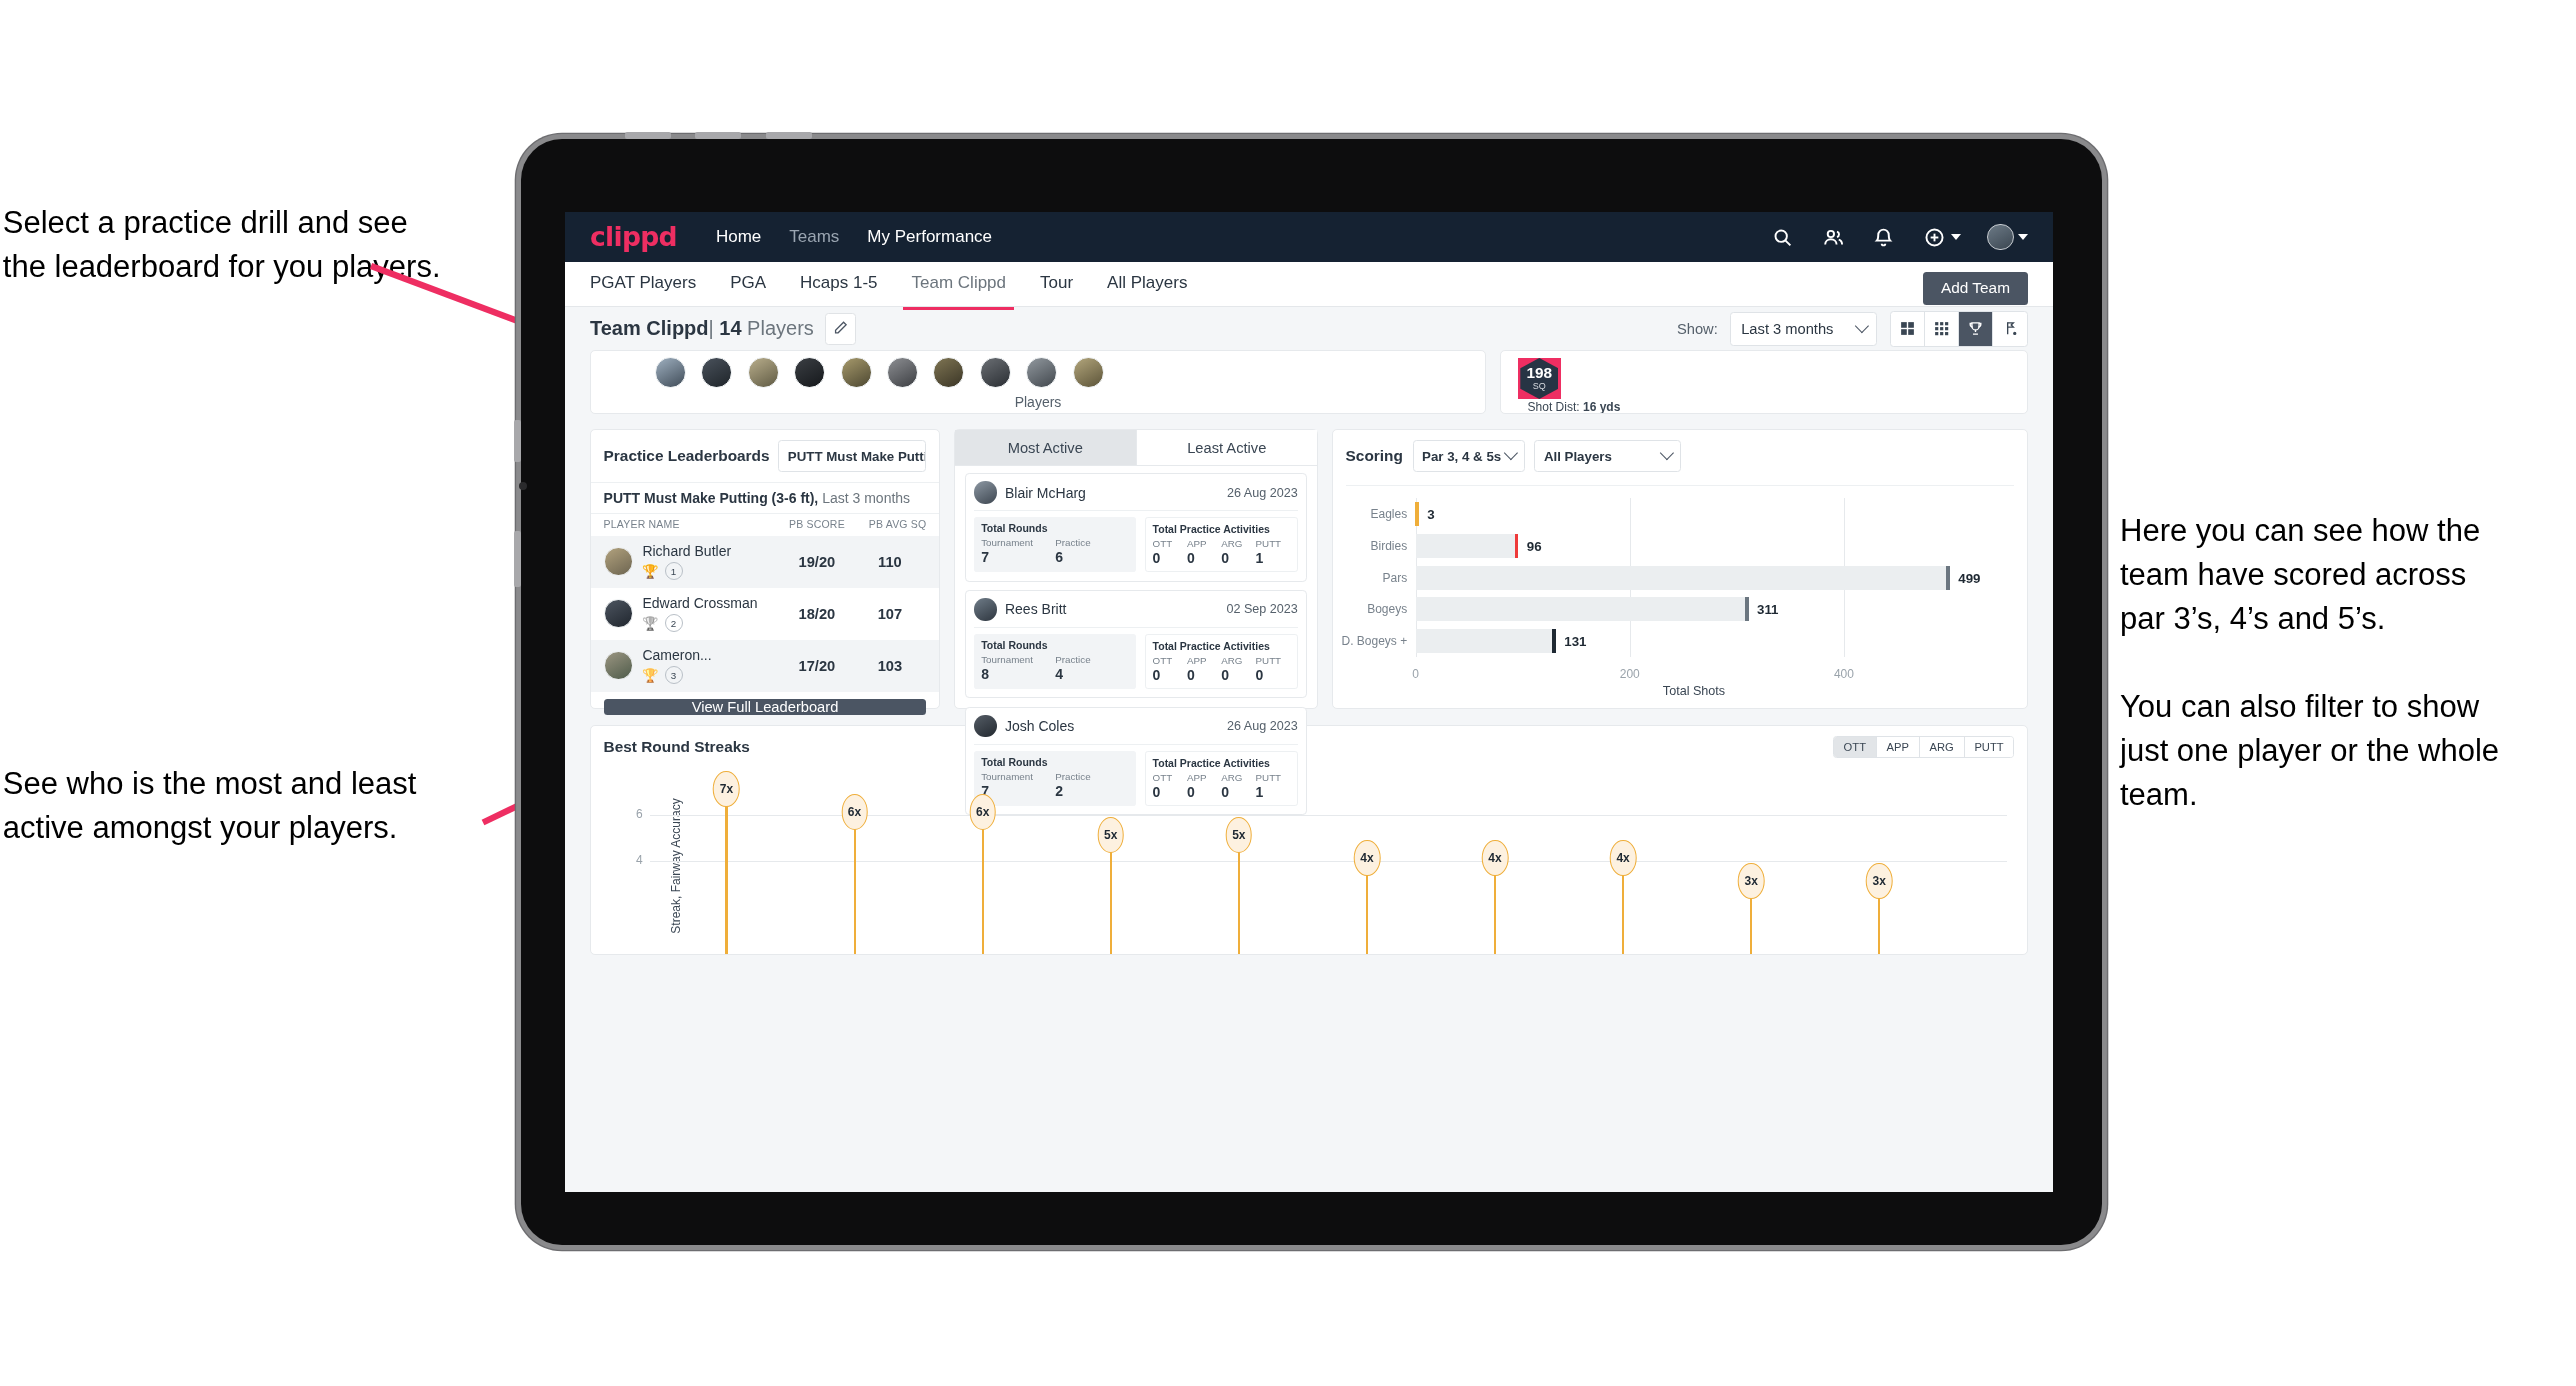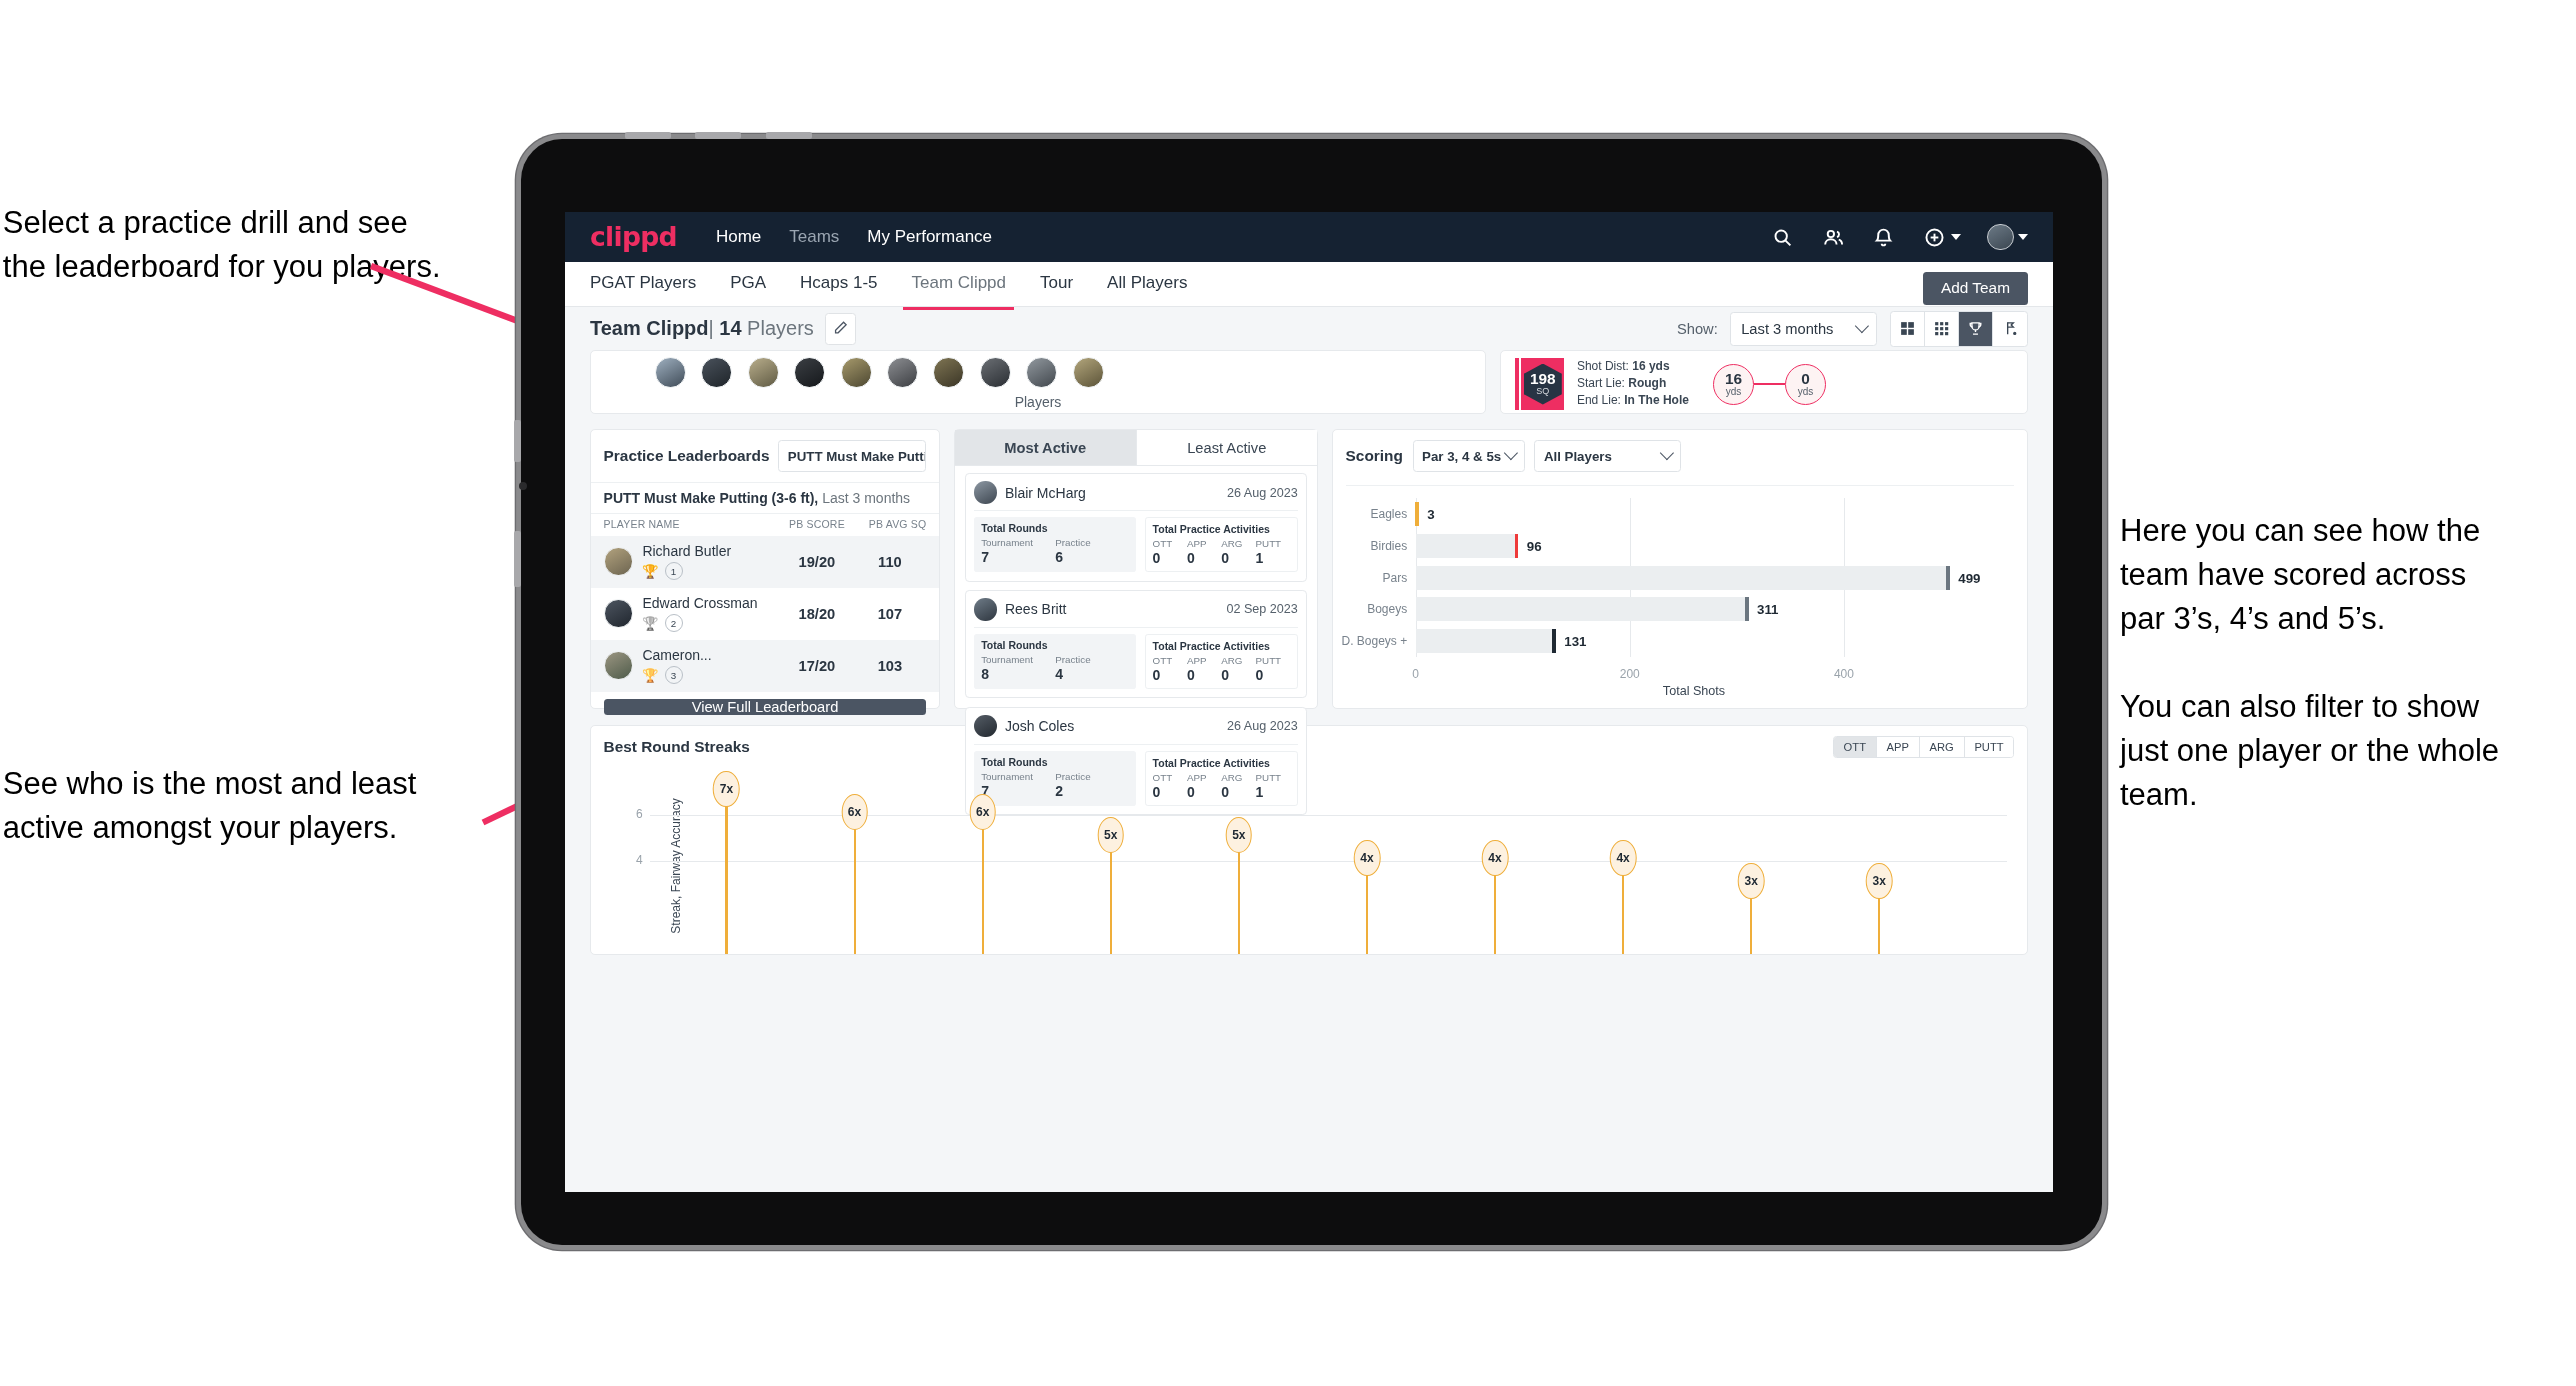--- a/index.html
+++ b/index.html
@@ -105,21 +105,21 @@
   #range-select .chev { margin-left: auto; }
   .chev { width: 9.8px; height: 9.8px; border-right: 1.8px solid #4b5563; border-bottom: 1.8px solid #4b5563; transform: rotate(45deg) translate(-2.1px,-2.1px); }
   #viewtoggle { display: flex; border: 0.7px solid #dfe3e7; border-radius: 3.5px; overflow: hidden; background:#fff; }
   .vt { width: 34px; height: 34px; display: flex; align-items: center; justify-content: center; border-right: 0.7px solid #dfe3e7; }
   .vt:last-child { border-right: none; }
   .vt.active { background: #4b5563; }
   .vt svg { width: 17px; height: 17px; }
 
   
   #content { padding: 0 25px; }
-  .card { background: #ffffff; border: 0.7px solid #e6e9ec; border-radius: 4.9px; }
+  .card { background: #ffffff; border: 0.7px solid #e6e9ec; border-radius: 4.9px; flex-direction: column; }
 
   
   #row1 { display: flex; gap: 14px; height: 64px; }
   #players-card { flex: 0 0 896px; position: relative; overflow: hidden; }
   #players-row { display: flex; gap: 15.4px; position: absolute; left: 64px; top: 5.6px; }
   .pav { width: 31px; height: 31px; border-radius: 50%; border: 1.4px solid #eceff1; }
   #players-label { position: absolute; left: 0; right: 0; top: 43px; text-align: center; font-size: 14px; color: #55606b; }
   #shot-card { flex: 1; position: relative; overflow: hidden; padding: 7px 0 0 14px; display:flex; align-items:flex-start; }
   #shot-accent { width: 3.5px; height: 52px; background: #ee2e62; }
   #sq-badge {
@@ -171,21 +171,21 @@
   .trophy { font-size: 13.3px; line-height: 1; }
   .rankpill { width: 18px; height: 18px; border-radius: 50%; border: 0.7px solid #b9c0c7; display: flex; align-items: center; justify-content: center; font-size: 9.8px; color: #3a4653; }
   .lb-v { width: 73px; text-align: center; font-size: 14.7px; font-weight: 700; color: #2b3642; }
   #lb-btn { margin: 7px 12.6px 11.2px; height: 36px; background: #4b5563; color: #fff; border-radius: 3.5px;
             display: flex; align-items: center; justify-content: center; font-size: 14.7px; }
 
   
   #active-tabs { display: flex; height: 36px; border-bottom: 0.7px solid #e6e9ec; }
   .at { flex: 1; display: flex; align-items: center; justify-content: center; font-size: 14.7px; color: #3a4653; background: #fff; }
   .at.active { background: #e2e5e8; }
-  .at:first-child { border-right: 0.7px solid #e6e9ec; font-weight: bold; }
+  .at:first-child { border-right: 0.7px solid #e6e9ec; }
   #active-list { padding: 7px 9.8px; display: flex; flex-direction: column; gap: 8.4px; }
   .ac { border: 0.7px solid #e6e9ec; border-radius: 4.2px; padding: 7px 8.4px 8.4px; background:#fff; }
   .ac-head { display: flex; align-items: center; padding-bottom: 6.3px; border-bottom: 0.7px solid #edf0f2; }
   .ac-av { width: 22.4px; height: 22.4px; border-radius: 50%; flex: 0 0 auto; }
   .ac-name { font-size: 14px; color: #2b3642; margin-left: 8.4px; }
   .ac-date { margin-left: auto; font-size: 12.6px; color: #55606b; }
   .ac-body { display: flex; gap: 8.4px; margin-top: 6.3px; }
   .rounds-box { flex: 0 0 162px; background: #f2f4f6; border-radius: 2.8px; padding: 4.9px 7px; }
   .acts-box { flex: 1; border: 0.7px solid #edf0f2; border-radius: 2.8px; padding: 4.9px 7px; }
   .bx-title { font-size: 10.5px; font-weight: 700; color: #2b3642; }

